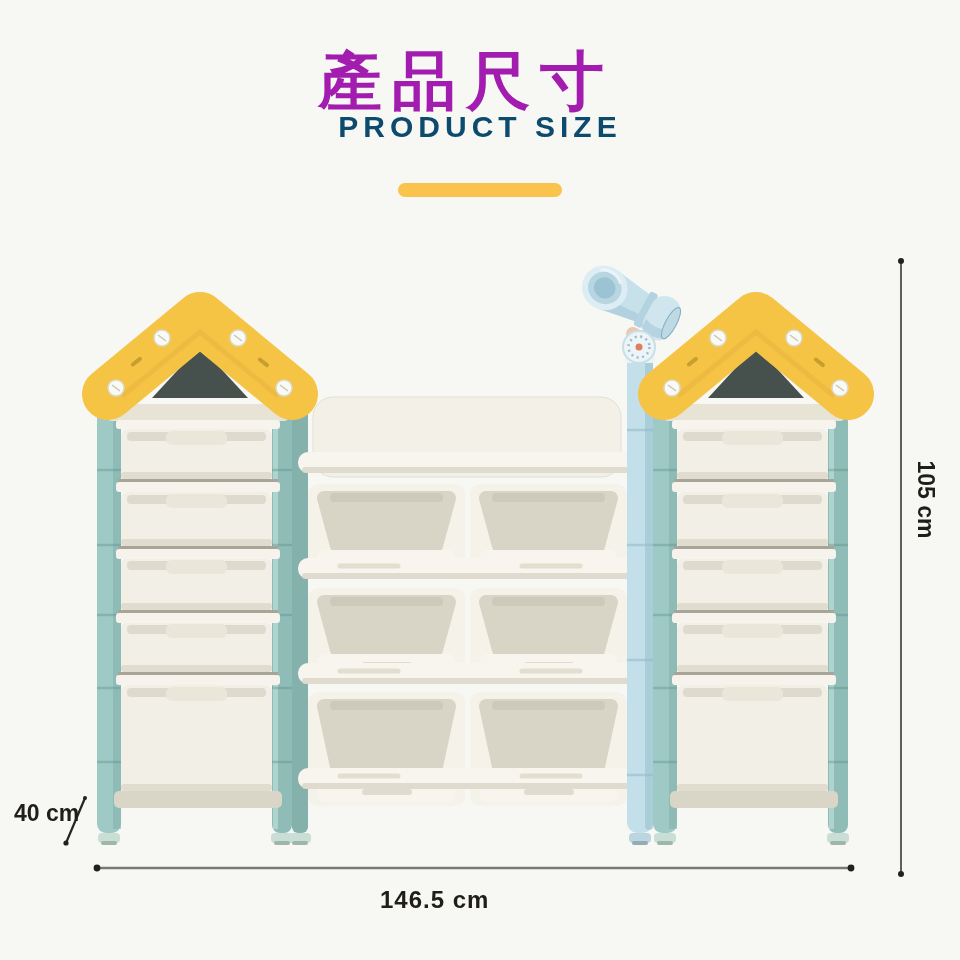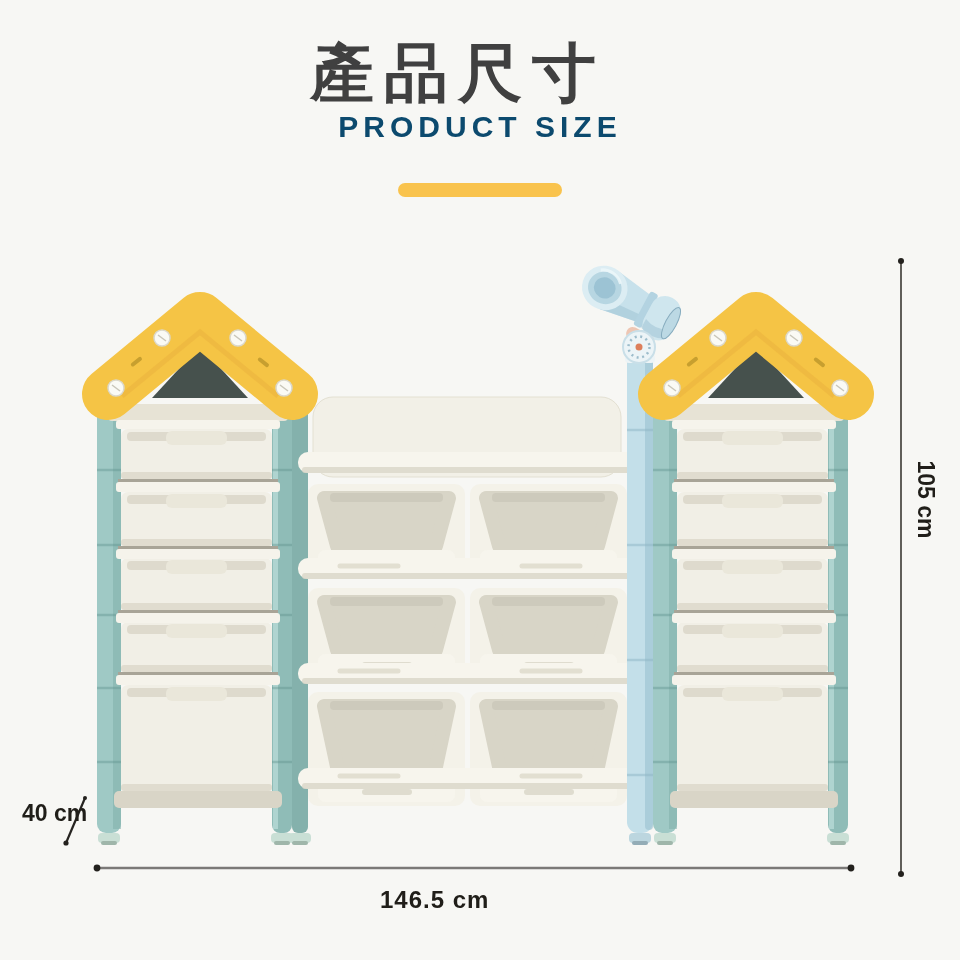--- a/index.html
+++ b/index.html
@@ -1,27 +1,27 @@
 <!DOCTYPE html>
 <html><head>
 <meta charset="utf-8">
 <style>
   html,body{margin:0;padding:0;background:#F7F7F4;}
   .page{position:relative;width:960px;height:960px;background:#F7F7F4;overflow:hidden;
         font-family:"Liberation Sans","DejaVu Sans",sans-serif;}
   .header{position:absolute;top:0;left:0;width:960px;text-align:center;}
-  .title{margin:0;position:absolute;top:30px;left:0;width:916px;
-         font-size:64px;font-weight:800;letter-spacing:10px;color:#404040;}
+  .title{margin:8px;position:absolute;top:30px;left:0;width:916px;
+         font-size:64px;font-weight:800;letter-spacing:10px;color:#a21caf;}
   .subtitle{position:absolute;top:110px;left:0;width:960px;
             font-size:30px;font-weight:800;letter-spacing:5px;color:#0c4a6e;}
   .divider{position:absolute;top:183px;left:398px;width:164px;height:14px;
            border-radius:7px;background:#F9C34D;}
   svg.scene{position:absolute;left:0;top:0;width:960px;height:960px;display:block;}
   .dim{position:absolute;color:#201E19;font-weight:700;font-size:23px;white-space:nowrap;}
-  .dim-depth{left:14px;top:800px;margin-left:8px;}
+  .dim-depth{left:14px;top:800px;}
   .dim-width{left:380px;top:886px;width:200px;text-align:left;font-size:24px;letter-spacing:1px;}
   .dim-height{left:865px;top:486px;width:120px;text-align:center;transform:rotate(90deg);}
 </style>
 </head>
 <body>
 
 <div class="page">
 
   <div class="header">
     <h1 class="title">產品尺寸</h1>

